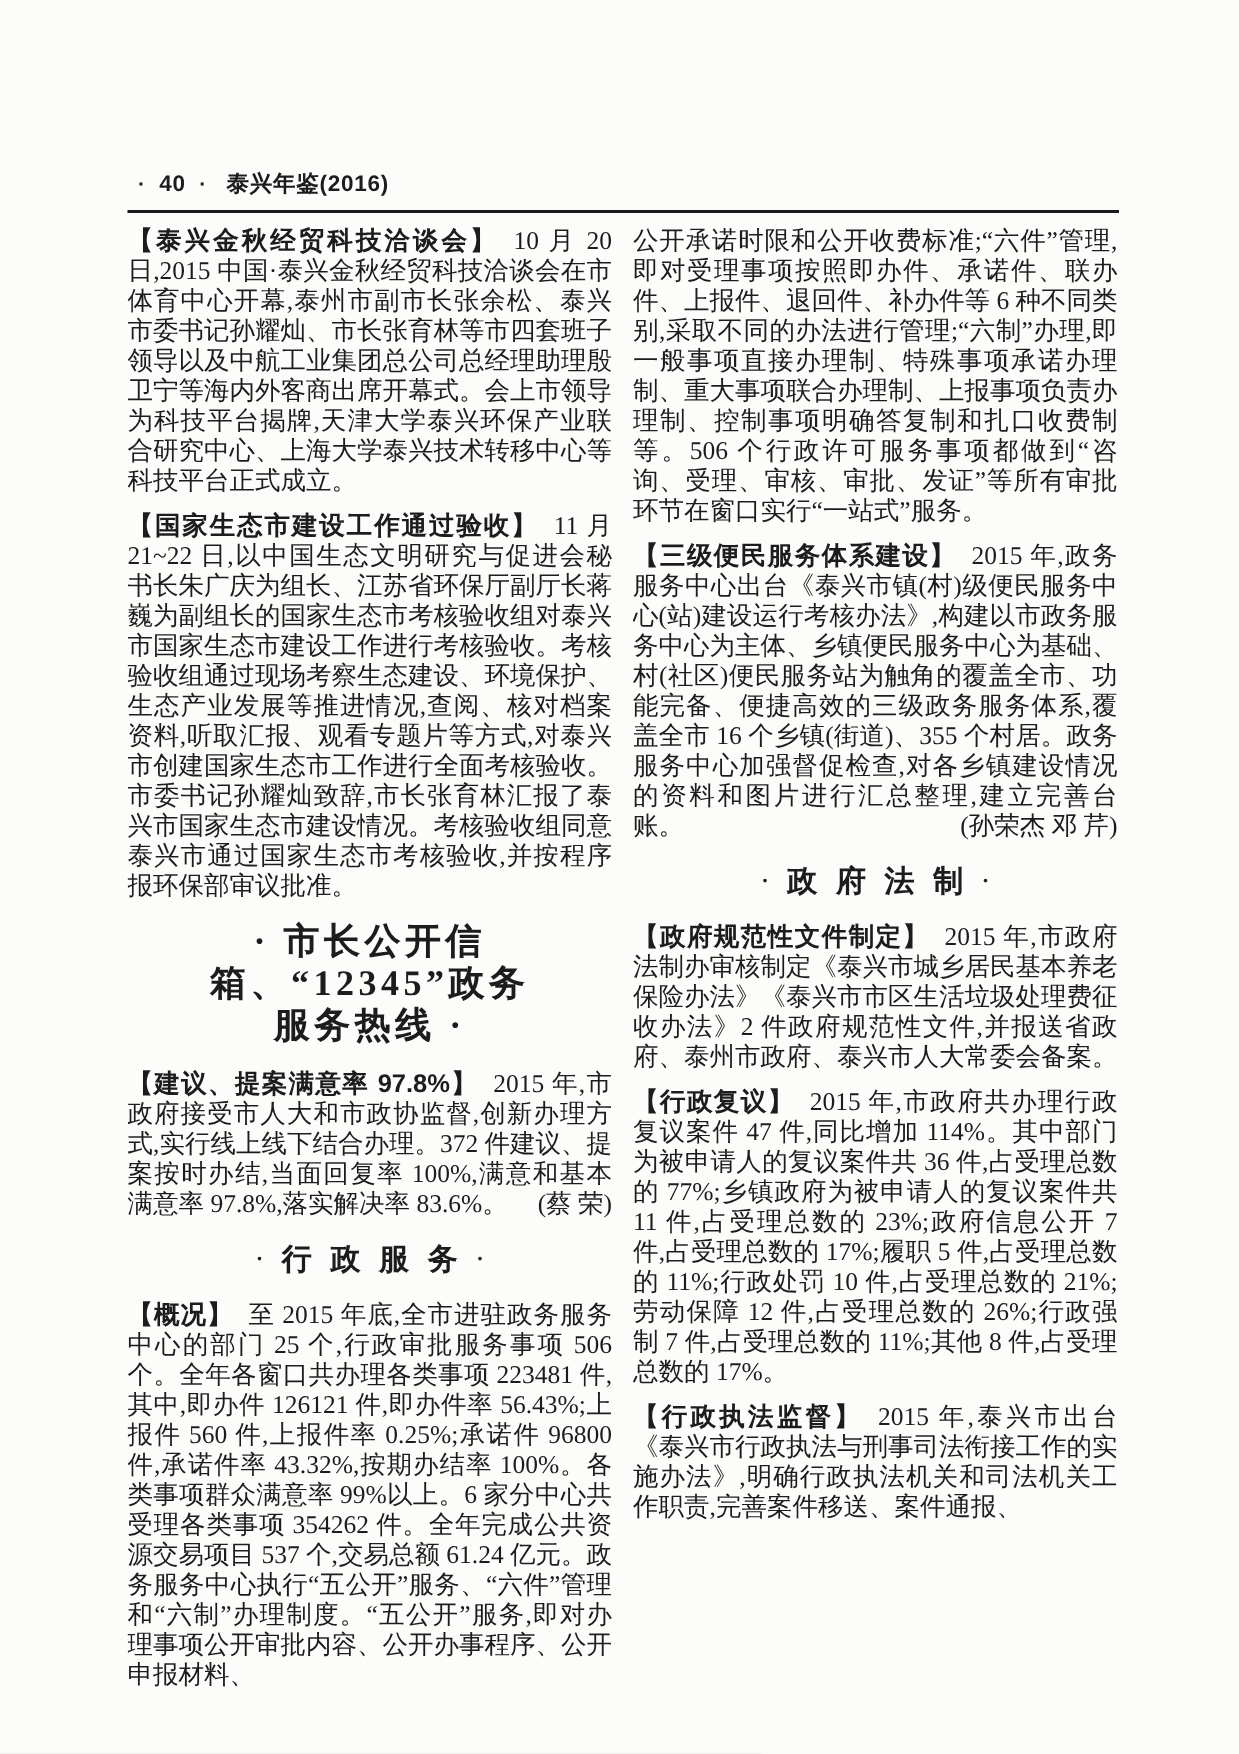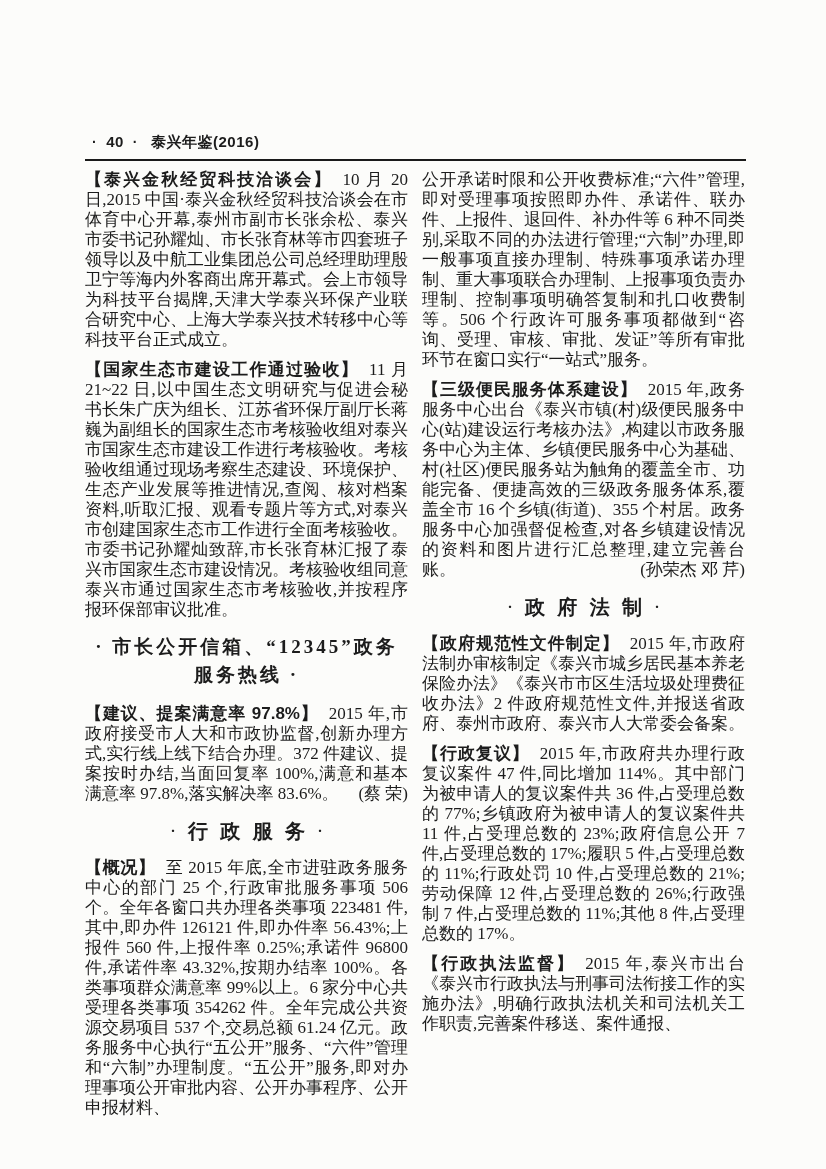--- a/index.html
+++ b/index.html
@@ -15,21 +15,21 @@
     overflow:hidden;
   }
   .page-header {
     display:flex; align-items:baseline;
     font-family:"Liberation Sans","DejaVu Sans",sans-serif;
     font-weight:bold; font-size:15px; line-height:20px;
     letter-spacing:0.5px;
   }
   .page-header .dot { font-size:14px; margin:0 7px; }
   .page-header .pageno { margin:0 2px; }
-  .page-header .booktitle { margin-left:6px;margin-top:20px; }
+  .page-header .booktitle { margin-left:6px; }
   .header-rule {
     border:none; border-top:2px solid #1a1a1a;
     margin:7px 0 0 0;
   }
   .columns { display:flex; gap:14px; margin-top:9px; }
   .col { width:323px; }
 
   p.entry {
     margin:0 0 10px 0;
     font-size:17px; line-height:20px;
@@ -39,21 +39,21 @@
   .entry-title {
     font-family:"Liberation Sans","DejaVu Sans",sans-serif;
     font-weight:bold;
     margin-right:10px;
   }
   .byline { float:right; margin-left:8px; }
 
   .chapter-title {
     text-align:center;
     font-weight:bold;
-    font-size:19px; line-height:28px;
+    font-size:24px; line-height:28px;
     letter-spacing:3px;
     margin:13px 0 15px 0;
   }
   .section-title {
     text-align:center;
     font-weight:bold;
     font-size:20px; line-height:26px;
     margin:14px 0 14px 0;
     white-space:nowrap;
   }

